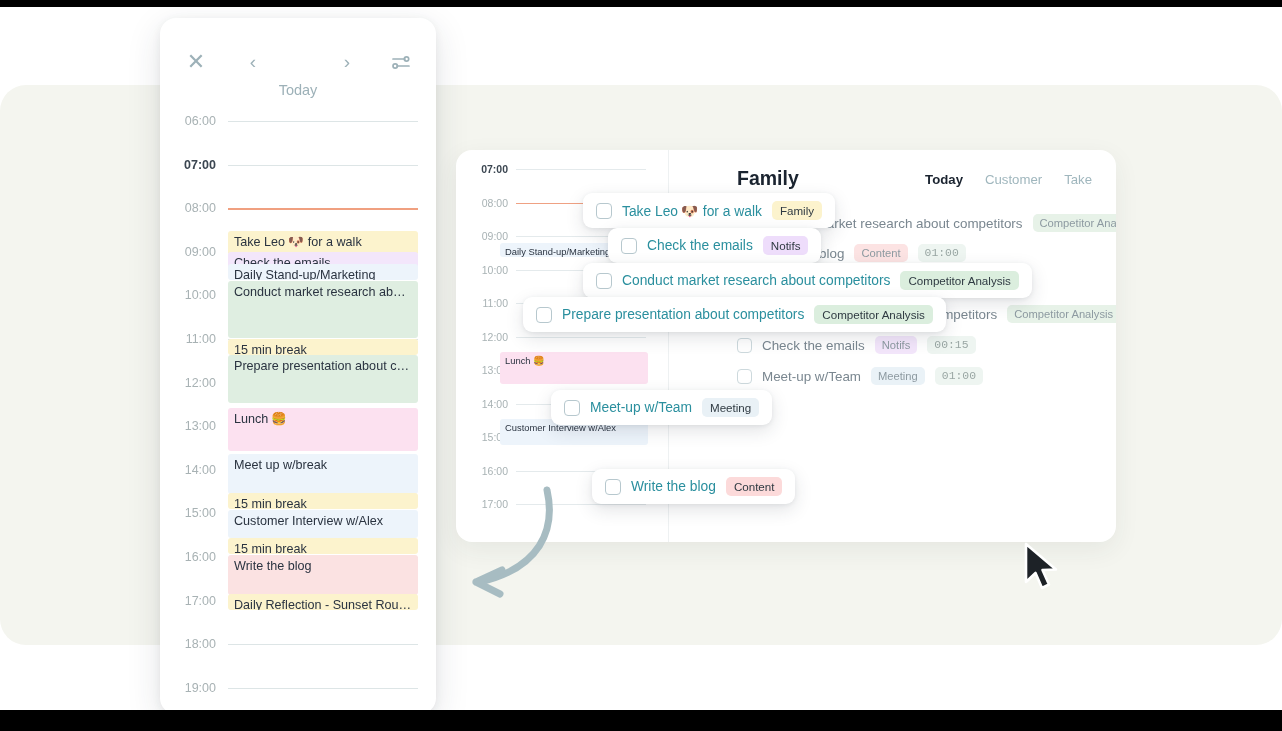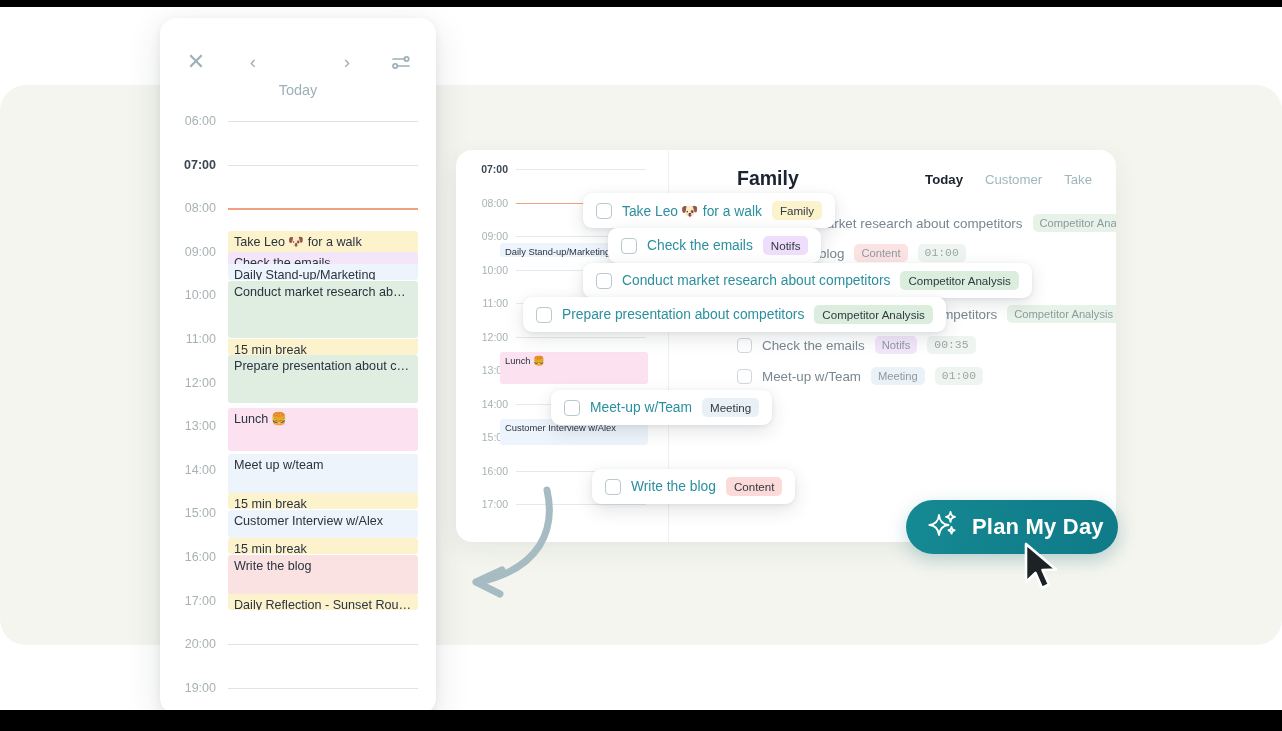--- a/index.html
+++ b/index.html
@@ -174,32 +174,32 @@
         <div class="hour-label" style="top: 330.2px;">13:00</div>
         <div class="hour-line" style="top: 330.2px;"></div>
         <div class="hour-label" style="top: 373.8px;">14:00</div>
         <div class="hour-line" style="top: 373.8px;"></div>
         <div class="hour-label" style="top: 417.4px;">15:00</div>
         <div class="hour-line" style="top: 417.4px;"></div>
         <div class="hour-label" style="top: 461px;">16:00</div>
         <div class="hour-line" style="top: 461px;"></div>
         <div class="hour-label" style="top: 504.6px;">17:00</div>
         <div class="hour-line" style="top: 504.6px;"></div>
-        <div class="hour-label" style="top: 548.2px;">20:00</div>
+        <div class="hour-label" style="top: 548.2px;">18:00</div>
         <div class="hour-line" style="top: 548.2px;"></div>
         <div class="hour-label" style="top: 591.8px; padding-left: 17px;">19:00</div>
         <div class="hour-line" style="top: 591.8px;"></div>
         <div class="ev" style="top: 135px; height: 24px; background: rgb(252, 243, 205);">Take Leo 🐶 for a walk</div>
         <div class="ev" style="top: 156px; height: 16px; background: rgb(243, 230, 251);">Check the emails</div>
         <div class="ev" style="top: 168px; height: 16px; background: rgb(237, 244, 251);">Daily Stand-up/Marketing</div>
         <div class="ev" style="top: 185px; height: 57px; background: rgb(223, 238, 225);">Conduct market research about co…</div>
         <div class="ev" style="top: 243px; height: 16px; background: rgb(252, 243, 205);">15 min break</div>
         <div class="ev" style="top: 259px; height: 48px; background: rgb(223, 238, 225);">Prepare presentation about compe…</div>
         <div class="ev" style="top: 312px; height: 43px; background: rgb(252, 225, 240);">Lunch 🍔</div>
-        <div class="ev" style="top: 358px; height: 40px; background: rgb(237, 244, 251);">Meet up w/team</div>
+        <div class="ev" style="top: 358px; height: 40px; background: rgb(237, 244, 251);">Meet up w/break</div>
         <div class="ev" style="top: 397px; height: 16px; background: rgb(252, 243, 205);">15 min break</div>
         <div class="ev" style="top: 414px; height: 28px; background: rgb(237, 244, 251);">Customer Interview w/Alex</div>
         <div class="ev" style="top: 442px; height: 16px; background: rgb(252, 243, 205);">15 min break</div>
         <div class="ev" style="top: 459px; height: 40px; background: rgb(251, 226, 226);">Write the blog</div>
         <div class="ev" style="top: 498px; height: 16px; background: rgb(252, 243, 205);">Daily Reflection - Sunset Routine ☀️</div>
       </div>
   </div>
 
   <div class="main-card">
     <div class="mini-cal" id="mini-cal">
@@ -252,21 +252,21 @@
           </div>
           <div class="todo-row" style="top: 153px;">
             <div class="cbx"></div>
             <span class="todo-txt">Prepare presentation about competitors</span>
             <span class="chip" style="background: rgb(231, 242, 232);">Competitor Analysis</span>
           </div>
           <div class="todo-row" style="top: 184px;">
             <div class="cbx"></div>
             <span class="todo-txt">Check the emails</span>
             <span class="chip" style="background: rgb(243, 230, 251);">Notifs</span>
-            <span class="dur">00:35</span>
+            <span class="dur">00:15</span>
           </div>
           <div class="todo-row" style="top: 215px;">
             <div class="cbx"></div>
             <span class="todo-txt">Meet-up w/Team</span>
             <span class="chip" style="background: rgb(234, 242, 247);">Meeting</span>
             <span class="dur">01:00</span>
           </div>
         </div>
 
     </div>
@@ -303,29 +303,19 @@
         <span class="fc-txt">Write the blog</span>
         <span class="fc-chip" style="background: rgb(252, 218, 218);">Content</span>
       </div>
     </div>
 
   <svg class="arrow-svg" width="140" height="140" viewBox="0 0 140 140">
     <path d="M107 20 C 116 60, 100 98, 40 112" fill="none" stroke="#a7bcc2" stroke-width="7" stroke-linecap="round"></path>
     <path d="M36 112 L 62 100 M36 112 L 60 124" fill="none" stroke="#a7bcc2" stroke-width="7" stroke-linecap="round"></path>
   </svg>
 
-  <div class="plan-btn">
-    <span>
-      <svg width="32" height="32" viewBox="0 0 32 32" fill="none" stroke="#ffffff" stroke-width="1.9" stroke-linejoin="round">
-        <path d="M11 6 C11.6 12.2 14.6 15.4 20.6 16 C14.6 16.6 11.6 19.8 11 26 C10.4 19.8 7.4 16.6 1.4 16 C7.4 15.4 10.4 12.2 11 6 Z"></path>
-        <path d="M22.5 3 C22.8 6 24.2 7.5 27 7.9 C24.2 8.3 22.8 9.8 22.5 12.8 C22.2 9.8 20.8 8.3 18 7.9 C20.8 7.5 22.2 6 22.5 3 Z"></path>
-        <path d="M23.5 18 C23.7 20 24.6 21 26.5 21.3 C24.6 21.6 23.7 22.6 23.5 24.6 C23.3 22.6 22.4 21.6 20.5 21.3 C22.4 21 23.3 20 23.5 18 Z"></path>
-      </svg>
-    </span>
-    <span class="plan-label">Plan My Day</span>
-  </div>
 
   <svg class="cursor-arrow" width="44" height="52" viewBox="0 0 44 52">
     <path d="M4 2 L4 40 L13.5 31 L20 46 L27 42.5 L20.5 28 L34 27.5 Z" fill="#1d2227" stroke="#ffffff" stroke-width="2.6" stroke-linejoin="round"></path>
   </svg>
 
   <div class="bottom-bar"></div>
 </div>
 
 </body></html>

